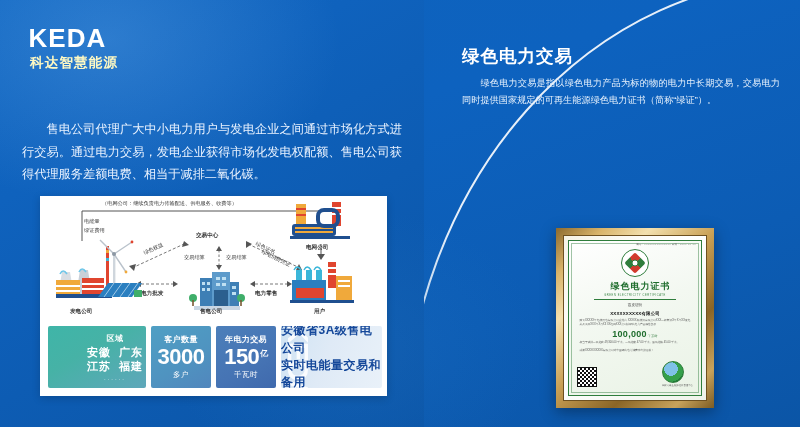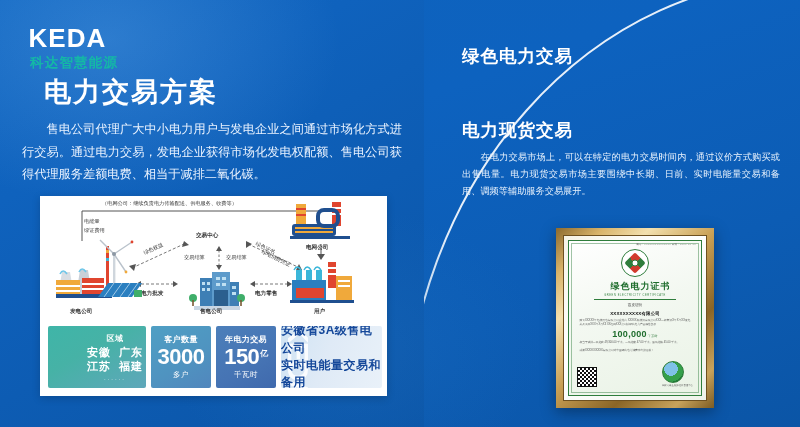--- a/index.html
+++ b/index.html
@@ -54,21 +54,21 @@
   .left-panel .glow{position:absolute;left:-60px;top:-80px;width:420px;height:300px;
      background:radial-gradient(ellipse at 40% 40%,rgba(120,185,245,.28),rgba(120,185,245,0) 65%);}
   .left-panel .glow2{position:absolute;right:-120px;bottom:-60px;width:380px;height:280px;
      background:radial-gradient(ellipse at 50% 50%,rgba(30,110,190,.35),rgba(30,110,190,0) 70%);}
 
   
   .logo{position:absolute;left:30px;top:26px;}
   .logo-mark{font-size:25px;font-weight:bold;color:#ffffff;letter-spacing:1px;
      line-height:1;font-family:"Liberation Sans",sans-serif;
      transform:scaleX(1.04);display:inline-block;}
-  .logo-sub{margin-top:3px;font-size:13.5px;color:#14b8a6;font-weight:bold;letter-spacing:1.2px;}
+  .logo-sub{margin-top:3px;font-size:13.5px;color:#fef9c3;font-weight:bold;letter-spacing:1.2px;}
 
   
   .title{position:absolute;left:44px;top:74px;font-size:27px;font-weight:bold;color:#fff;
      letter-spacing:2px;}
   .lead{position:absolute;left:22px;top:118px;width:380px;font-size:12.2px;line-height:1.85;
      color:#eaf3ff;text-align:justify;text-indent:2em;}
 
   
   .card{position:absolute;left:40px;top:196px;width:347px;height:200px;background:#fff;
      box-shadow:0 2px 8px rgba(0,0,0,.18);}
@@ -182,21 +182,20 @@
   <div class="left-panel">
     <div class="glow"></div>
     <div class="glow2"></div>
   </div>
 
   <div class="logo">
     <div class="logo-mark">KEDA</div>
     <div class="logo-sub">科达智慧能源</div>
   </div>
 
-  <div class="title">电力交易方案</div>
   <div class="lead">售电公司代理广大中小电力用户与发电企业之间通过市场化方式进行交易。通过电力交易，发电企业获得市场化发电权配额、售电公司获得代理服务差额电费、相当于减排二氧化碳。</div>
 
   <div class="card">
     <div class="diagram">
 
       <div class="dg-text" style="left:62px;top:4px;">（电网公司：继续负责电力传输配送、供电服务、收费等）</div>
       <svg style="position:absolute;left:40px;top:11px;" width="270" height="36">
         <path d="M2 34 L2 4 L252 4" fill="none" stroke="#555" stroke-width="1"></path>
         <path d="M252 1 L259 4 L252 7 Z" fill="#555"></path>
       </svg>
@@ -366,26 +365,23 @@
 
     <div class="badge">
       <div class="wm">KEDA</div>
       <div class="ln">安徽省3A级售电公司</div>
       <div class="ln">实时电能量交易和备用</div>
     </div>
   </div>
 
   <div class="rc blk1">
     <h2>绿色电力交易</h2>
-  </div>
-
-  <div class="rc blk2">
-    <h2>电力现货交易</h2>
-    <p>在电力交易市场上，可以在特定的电力交易时间内，通过议价方式购买或出售电量。电力现货交易市场主要围绕中长期、日前、实时电能量交易和备用、调频等辅助服务交易展开。</p>
-  </div>
+    <p>绿色电力交易是指以绿色电力产品为标的物的电力中长期交易，交易电力同时提供国家规定的可再生能源绿色电力证书（简称“绿证”）。</p>
+  </div>
+
 
   <div class="frame">
     <div class="frame-inner">
       <div class="cert">
         <div class="cert-topline">编号：XXXXXXXXXXXXXXX    日期：XXXX-XX-XX</div>
         <div class="cert-emblem"></div>
         <div class="cert-title">绿色电力证书</div>
         <div class="cert-en">GREEN ELECTRICITY CERTIFICATE</div>
         <div class="cert-rule"></div>
         <div class="cert-sub">兹皮证明</div>

